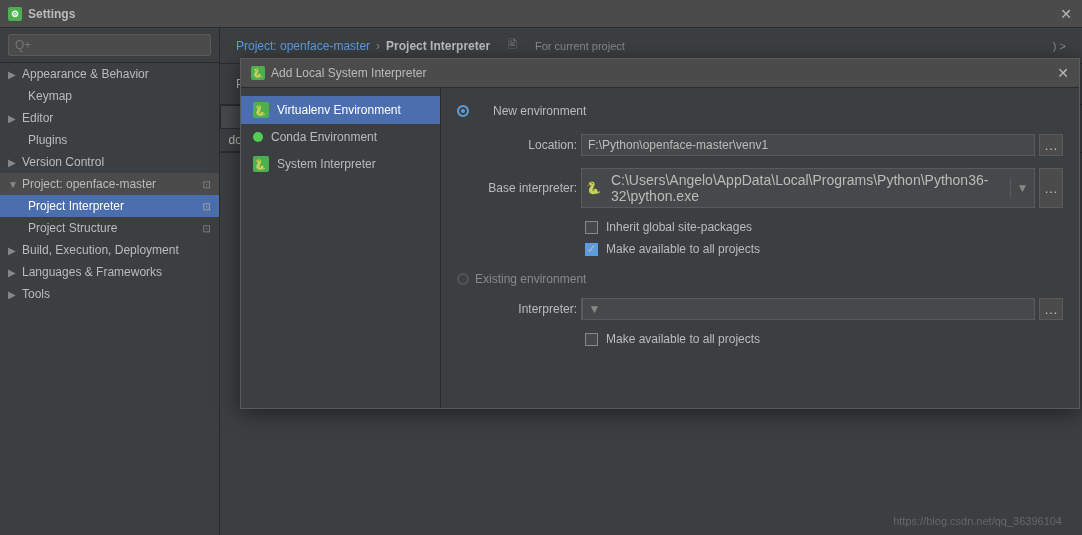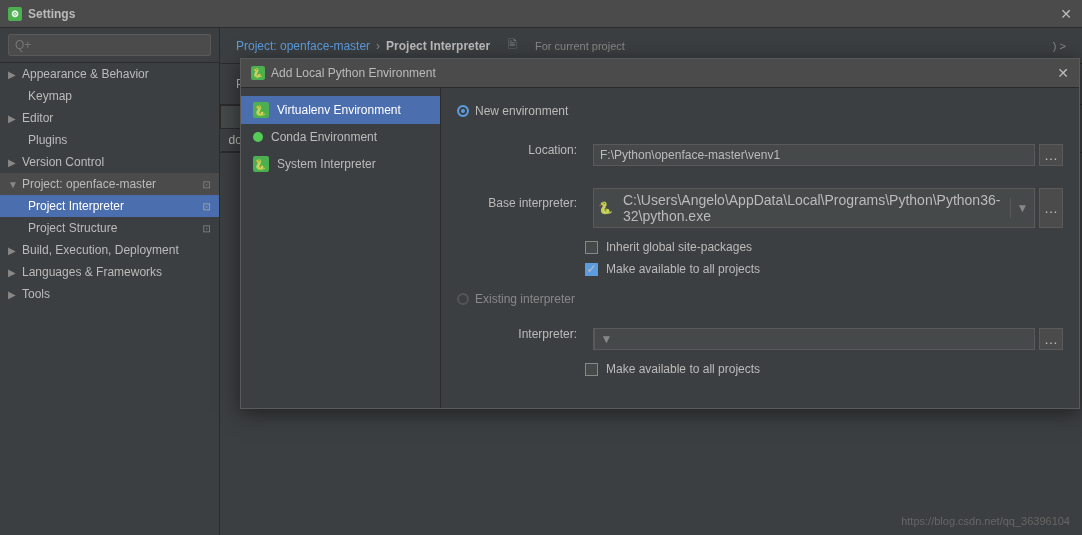--- a/index.html
+++ b/index.html
@@ -343,21 +343,21 @@
 
     .radio-group {
       display: flex;
       gap: 20px;
       margin-bottom: 16px;
     }
 
     .radio-option {
       display: flex;
       align-items: center;
-      gap: 6px;
+      gap: 24px;
       cursor: pointer;
     }
 
     .radio-circle {
       width: 12px;
       height: 12px;
       border-radius: 50%;
       border: 2px solid #888;
     }
 
@@ -368,21 +368,21 @@
     }
 
     .radio-circle.disabled {
       border-color: #555;
     }
 
     .form-row {
       display: flex;
       align-items: center;
       margin-bottom: 12px;
-      gap: 16px;
+      gap: 4px;
     }
 
     .form-label {
       width: 120px;
       color: #bbbbbb;
       text-align: right;
       flex-shrink: 0;
     }
 
     .form-input {
@@ -392,21 +392,20 @@
       color: #bbbbbb;
       padding: 3px 6px;
       font-size: 12px;
       outline: none;
     }
 
     .form-input-with-btn {
       display: flex;
       flex: 1;
       gap: 4px;
-      margin-top: 10px;
     }
 
     .form-dots-btn {
       width: 24px;
       background: #4b4b4b;
       border: 1px solid #5a5a5a;
       color: #bbbbbb;
       display: flex;
       align-items: center;
       justify-content: center;
@@ -450,21 +449,21 @@
       display: flex;
       align-items: center;
       gap: 6px;
       margin-bottom: 12px;
       color: #888;
     }
 
     .watermark {
       position: absolute;
       bottom: 8px;
-      right: 12px;
+      right: 20px;
       color: #666;
       font-size: 11px;
     }
 
     .select-with-arrow {
       display: flex;
       align-items: center;
       background: #45494a;
       border: 1px solid #5a5a5a;
       flex: 1;
@@ -603,21 +602,21 @@
           </table>
           <button class="add-btn" style="position:static; margin-right:8px;">+</button>
         </div>
       </div>
 
       <div class="modal">
 
         <div class="modal-title-bar">
           <div class="modal-title-left">
             <div class="modal-icon">🐍</div>
-            <span class="modal-title-text">Add Local Python Environment</span>
+            <span class="modal-title-text">Add Local System Interpreter</span>
           </div>
           <div class="modal-close">✕</div>
         </div>
 
         <div class="modal-body">
 
           <div class="modal-sidebar">
             <div class="modal-sidebar-item selected">
               <span class="env-icon virtualenv">🐍</span>
               <span>Virtualenv Environment</span>
@@ -667,21 +666,21 @@
             </div>
 
             <div class="checkbox-row">
               <div class="checkbox checked">✓</div>
               <span class="checkbox-label">Make available to all projects</span>
             </div>
 
             <div class="existing-section">
               <div class="radio-option existing-label">
                 <div class="radio-circle disabled"></div>
-                <span>Existing interpreter</span>
+                <span>Existing environment</span>
               </div>
 
               <div class="form-row">
                 <span class="form-label">Interpreter:</span>
                 <div class="form-input-with-btn">
                   <div class="select-with-arrow" style="flex:1;">
                     <div class="select-arrow-btn">▼</div>
                   </div>
                   <div class="form-dots-btn">…</div>
                 </div>

